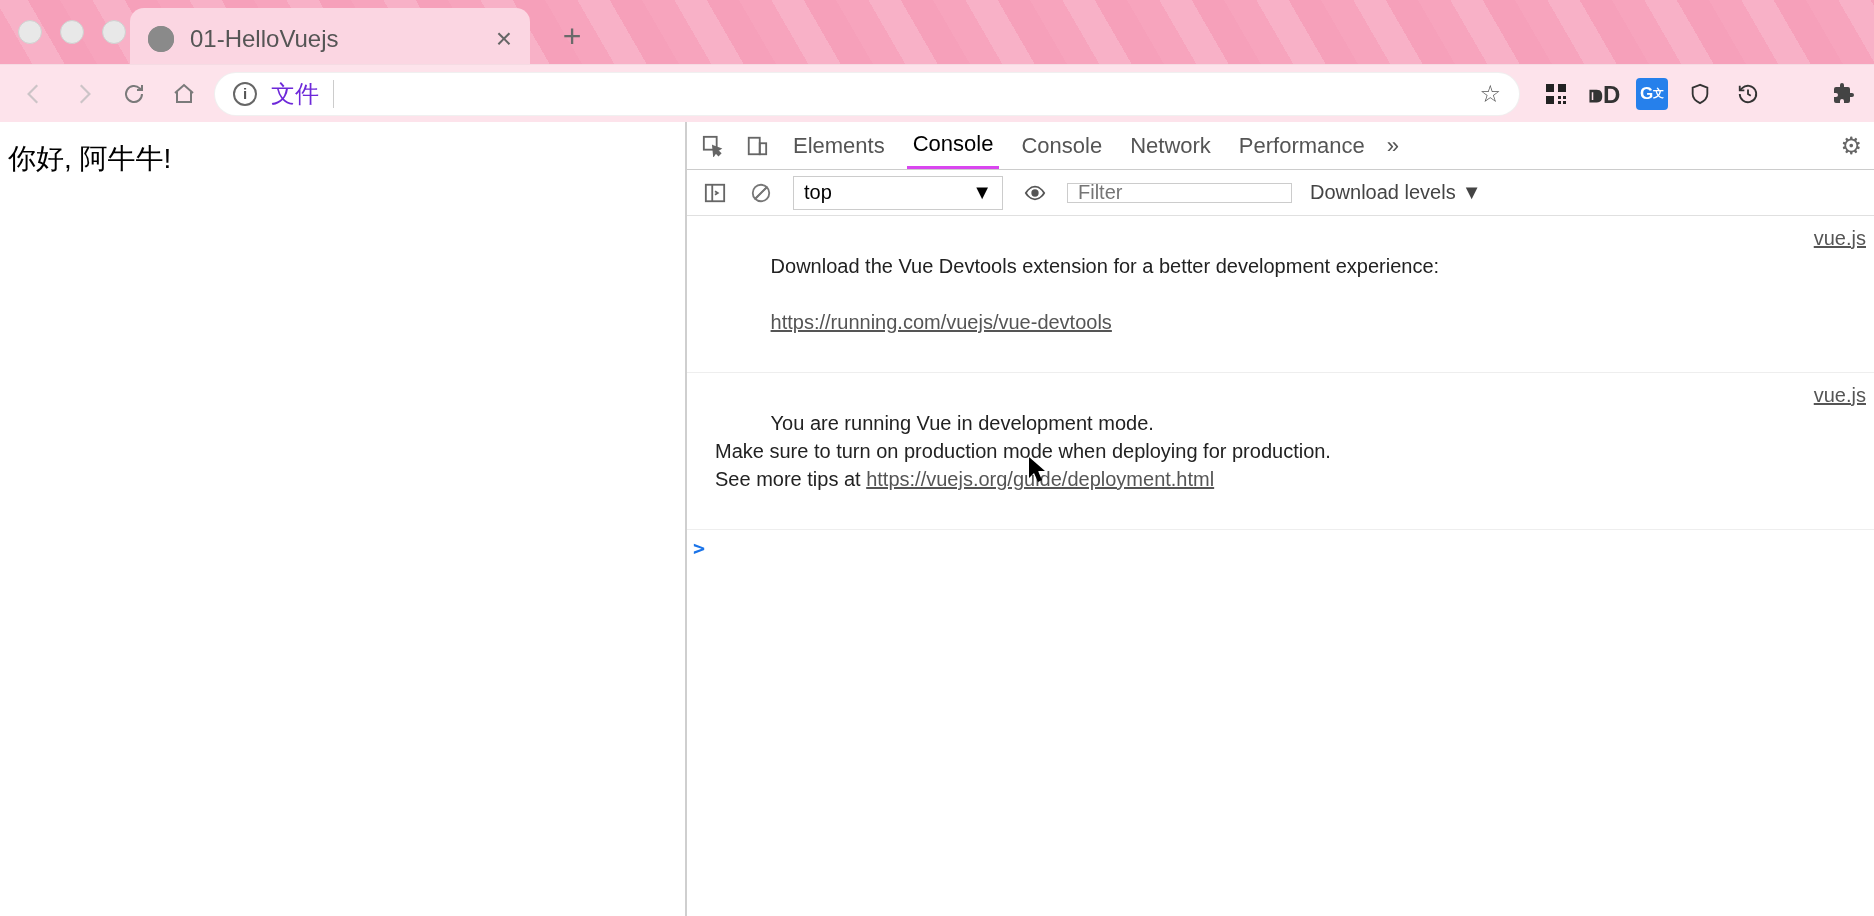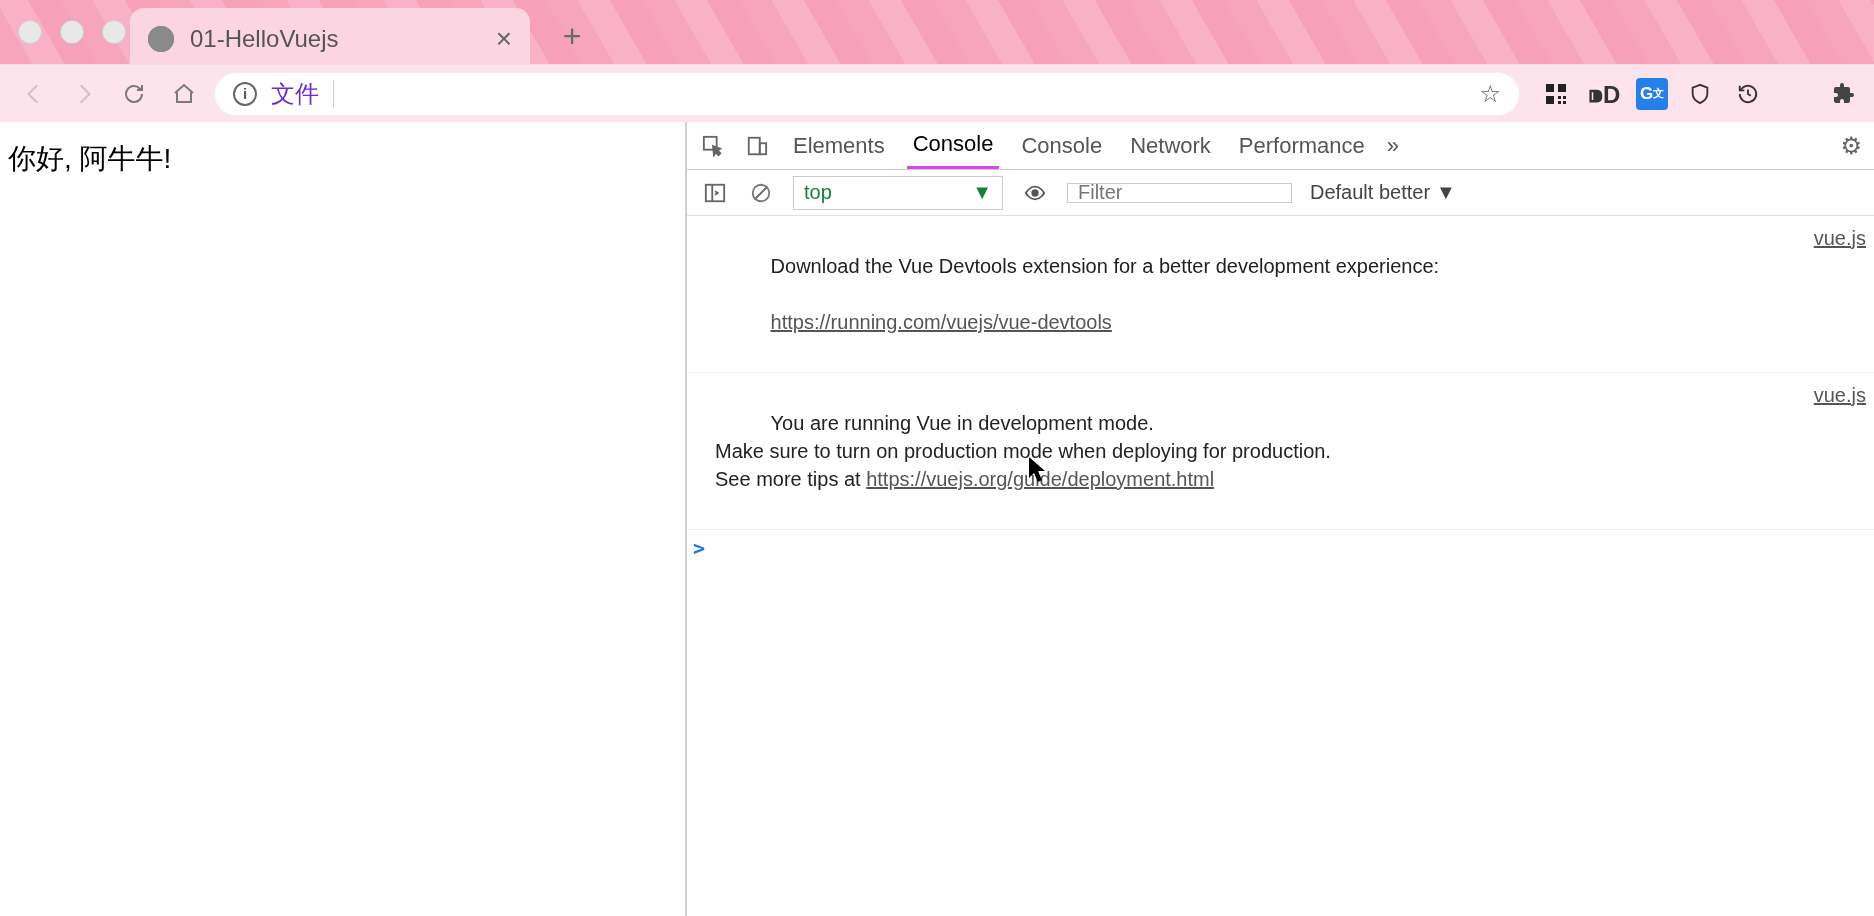--- a/index.html
+++ b/index.html
@@ -69,21 +69,21 @@
     .dt-icon svg { width:22px; height:22px; }
     .dt-tab { padding:0 6px; height:100%; display:flex; align-items:center; cursor:pointer; }
     .dt-tab.active { color:#000000; border-bottom:3px solid #d946ef; }
     .dt-more { font-size:22px; color:#555; }
     .dt-gear { margin-left:auto; font-size:24px; color:#666; }
 
     
     .dt-toolbar { height:46px; border-bottom:1px solid #e0e0e0; display:flex; align-items:center;
       padding:0 14px; gap:18px; font-size:20px; color:#555; }
     .ctx-dd { width:210px; height:34px; border:1px solid #ccc; background:#fff;
-      display:flex; align-items:center; padding:0 10px; font-size:20px; color:#15803d;
+      display:flex; align-items:center; padding:0 10px; font-size:20px; color:#000000;
       justify-content:space-between; }
     .dt-toolbar input.flt { height:20px; width:225px; border:1px solid #ccc; padding:0 10px;
       font-size:20px; color:#777; background:#fff; }
     .lvls { display:flex; align-items:center; gap:6px; font-size:20px; color:#444; }
 
     
     .console-body { flex:1; overflow:hidden; font-family:Menlo,Consolas,monospace; font-size:20px; }
     .log { padding:8px 8px 8px 28px; border-bottom:1px solid #eee; display:flex; gap:18px; line-height:28px; }
     .log .msg { flex:1; white-space:pre-wrap; color:#222; }
     .log .src { color:#555; text-decoration:underline; white-space:nowrap; }
@@ -225,21 +225,21 @@
         <span>▼</span>
       </div>
       <span class="dt-icon">
         <svg viewBox="0 0 24 24" fill="none" stroke="#555" stroke-width="2">
             <path d="M2 12s4-7 10-7 10 7 10 7-4 7-10 7S2 12 2 12z"></path>
             <circle cx="12" cy="12" r="3" fill="#555"></circle>
           </svg>
       </span>
       <input class="flt" placeholder="Filter" style="">
       <div class="lvls">
-        <span>Default better</span>
+        <span>Download levels</span>
         <span>▼</span>
       </div>
     </div>
 
     <div class="console-body">
       <div class="log">
         <div class="msg">
           <span>Download the Vue Devtools extension for a better development experience:</span><br>
           <a class="ln">https://running.com/vuejs/vue-devtools</a>
         </div>

